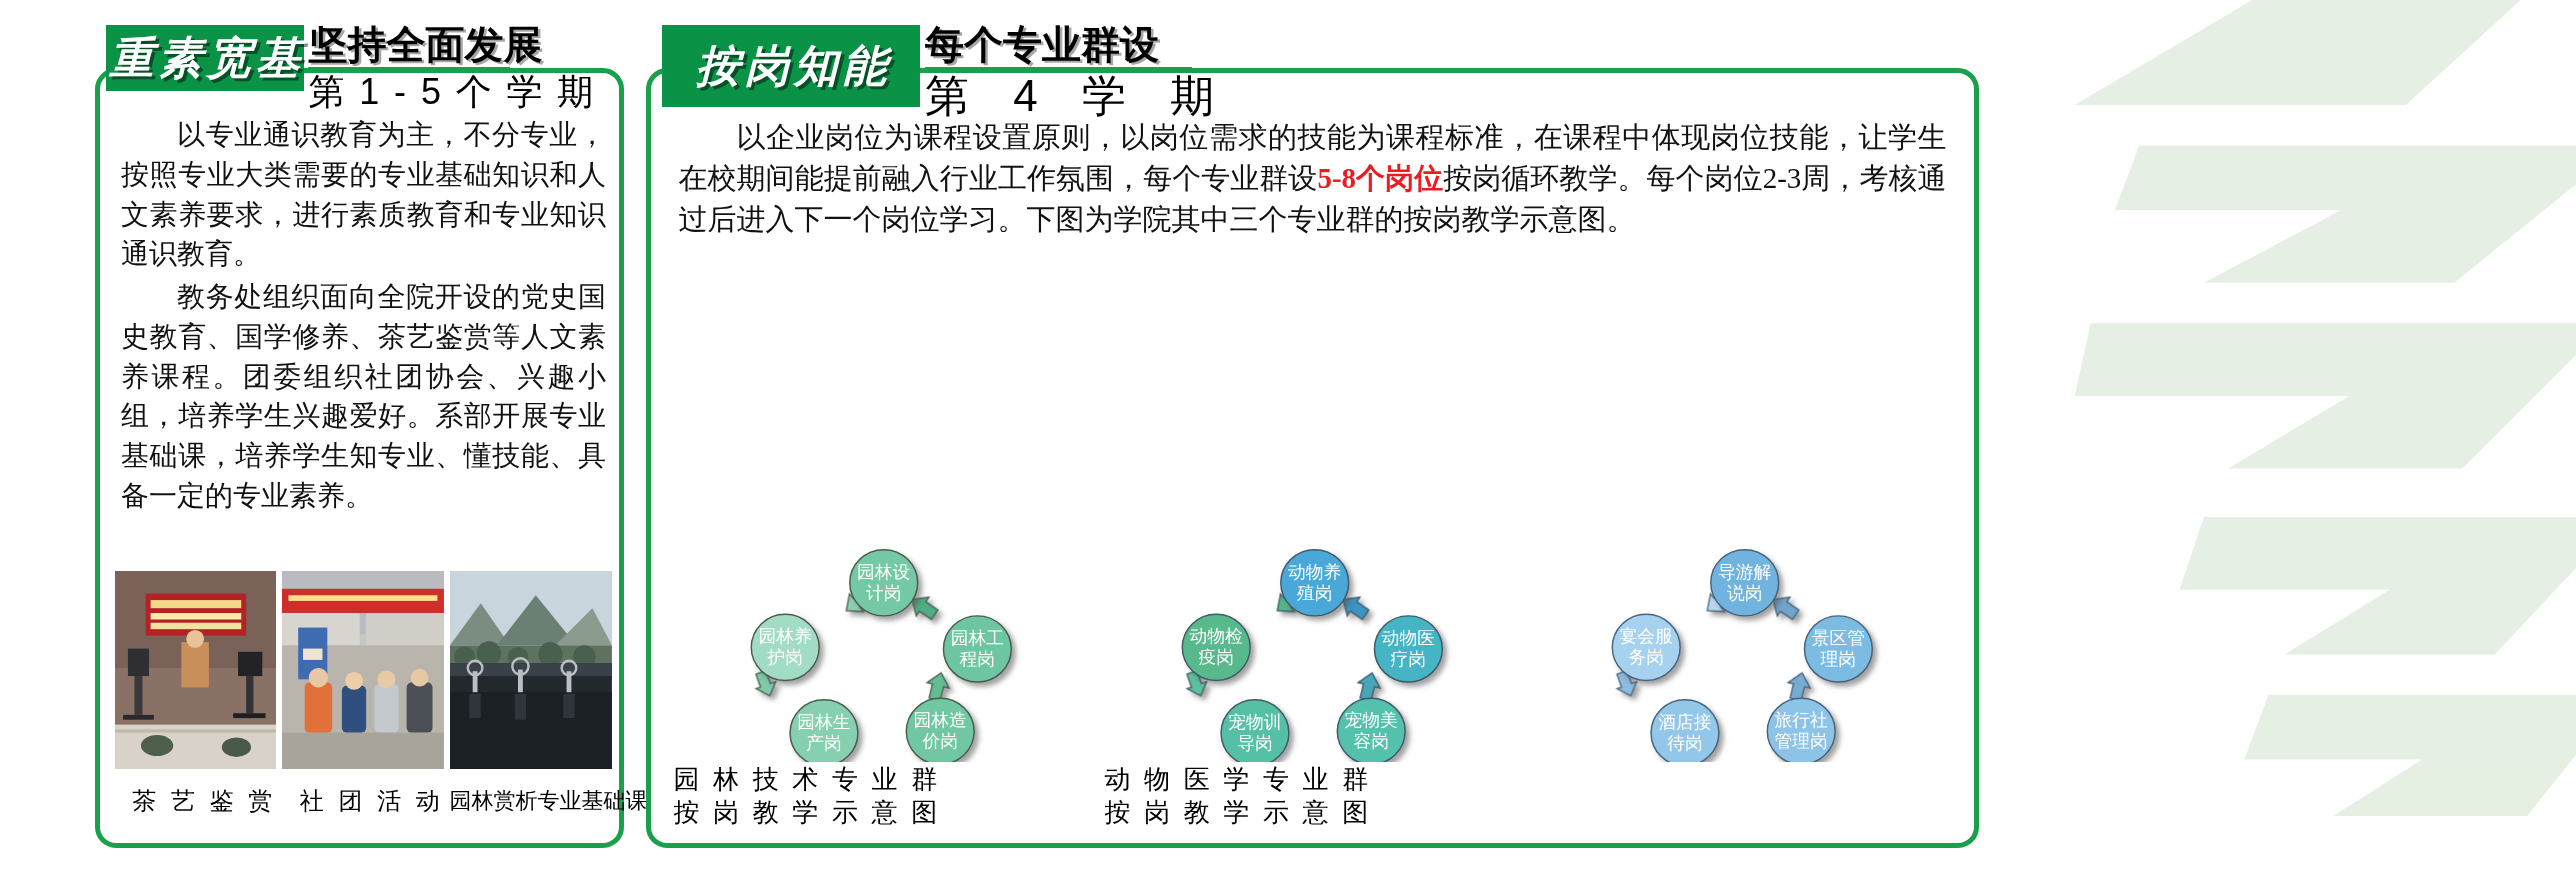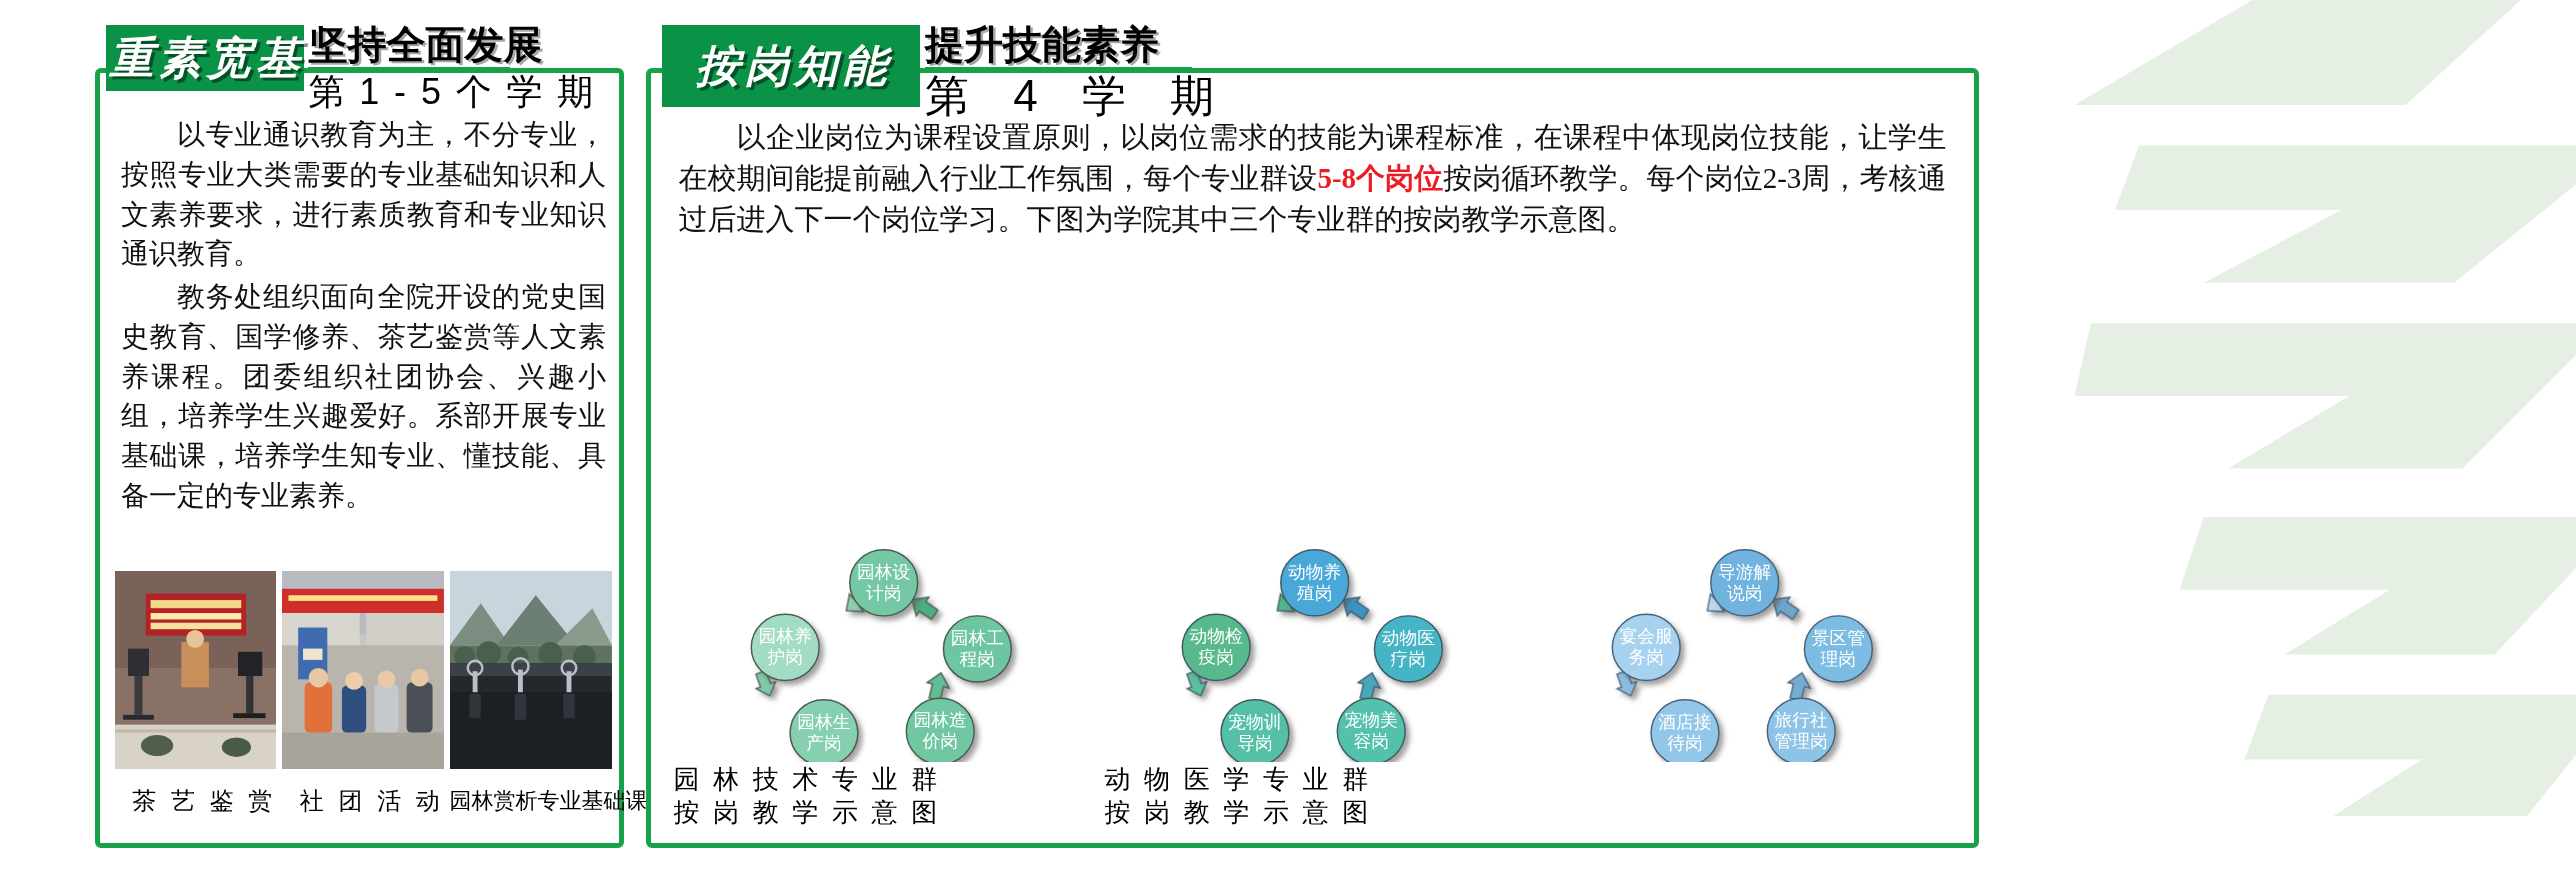--- a/index.html
+++ b/index.html
@@ -22,21 +22,21 @@
     right: -48px; top: -97px;
     width: 1212px; height: 1010px;
     pointer-events: none;
     z-index: 0;
   }
 
   
   .panel {
     position: absolute;
     border: 5.7px solid #19a04a;
-    border-radius: 6px;
+    border-radius: 21px;
     background: transparent;
     z-index: 2;
   }
   #panel-left  { left: 95px;  top: 68px; width: 529px;  height: 780px; }
   #panel-right { left: 646px;  top: 68px; width: 1333px; height: 780px; }
 
   
   .header-row {
     position: absolute;
     top: -48px;
@@ -305,21 +305,21 @@
       <div class="caption tight">园林赏析专业基础课</div>
     </div>
 
   </div>
 
   <div id="panel-right" class="panel">
 
     <div id="header-right" class="header-row">
       <div id="banner-right" class="banner">按岗知能</div>
       <div class="title-stack">
-        <div id="title-main-right" class="title-main">提升技能素养</div>
+        <div id="title-main-right" class="title-main">每个专业群设</div>
         <div id="rule-right" class="title-rule"></div>
         <div id="title-sub-right" class="title-sub">第 4 学 期</div>
       </div>
     </div>
 
     <div id="body-right" class="body-text">
       <p>
         <span>以企业岗位为课程设置原则，以岗位需求的技能为课程标准，在课程中体现岗位技能，让学生在校期间能提前融入行业工作氛围，每个专业群设</span><span class="hl-red">5-8个岗位</span><span>按岗循环教学。每个岗位2-3周，考核通过后进入下一个岗位学习。下图为学院其中三个专业群的按岗教学示意图。</span>
       </p>
     </div>

